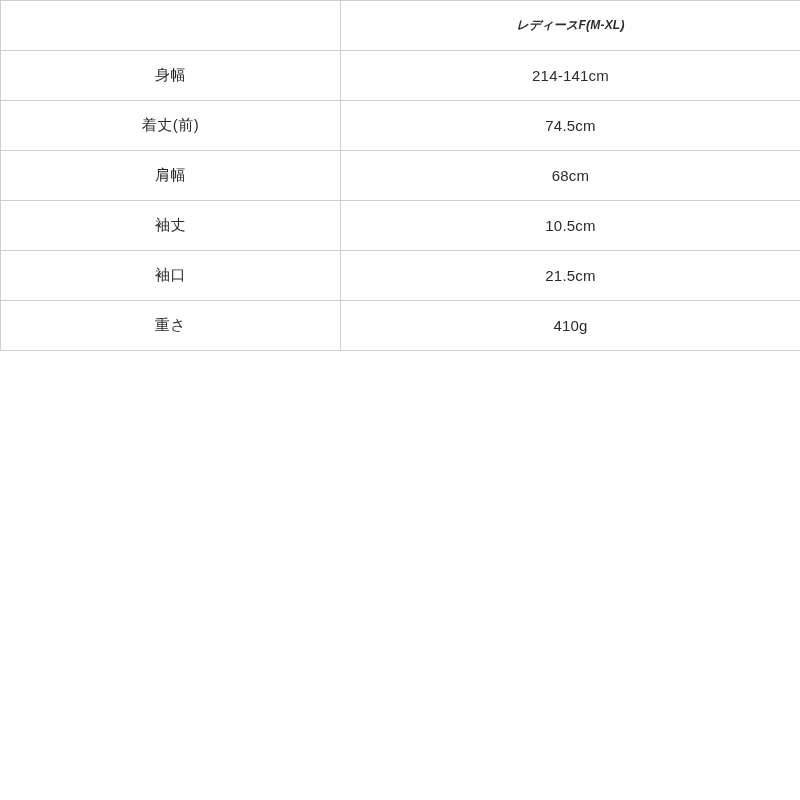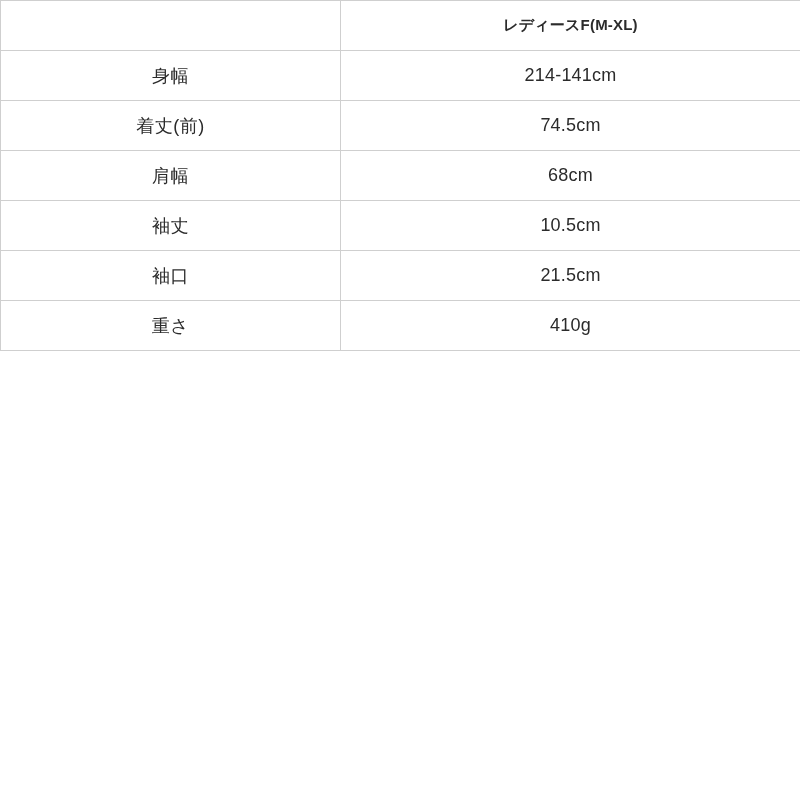--- a/index.html
+++ b/index.html
@@ -28,33 +28,34 @@
   }
   table.size-table col.col-label { width: 340px; }
   table.size-table col.col-value { width: 460px; }
 
   table.size-table td,
   table.size-table th {
     border: 1px solid #cfcfcf;
     text-align: center;
     vertical-align: middle;
     font-weight: normal;
-    font-size: 18px;
+    font-size: 15px;
     color: #2b2b2b;
     padding: 0;
   }
   
   table.size-table tr > *:first-child { border-left: 1px solid #cfcfcf; }
   table.size-table tr > *:last-child { border-right: 1px solid #cfcfcf; }
 
   tr.head-row > * { height: 49px; }
   tr.head-row th.head-value {
     font-weight: bold;
-    font-size: 15px;
+    font-size: 12px;
     letter-spacing: 0.2px;
+    font-style: italic;
   }
   tr.head-row th.head-blank { background: #ffffff; }
 
   tr.data-row > * { height: 49px; }
   td.row-label {
     font-size: 15px;
     letter-spacing: 0.5px;
   }
   td.row-value {
     font-size: 15px;

